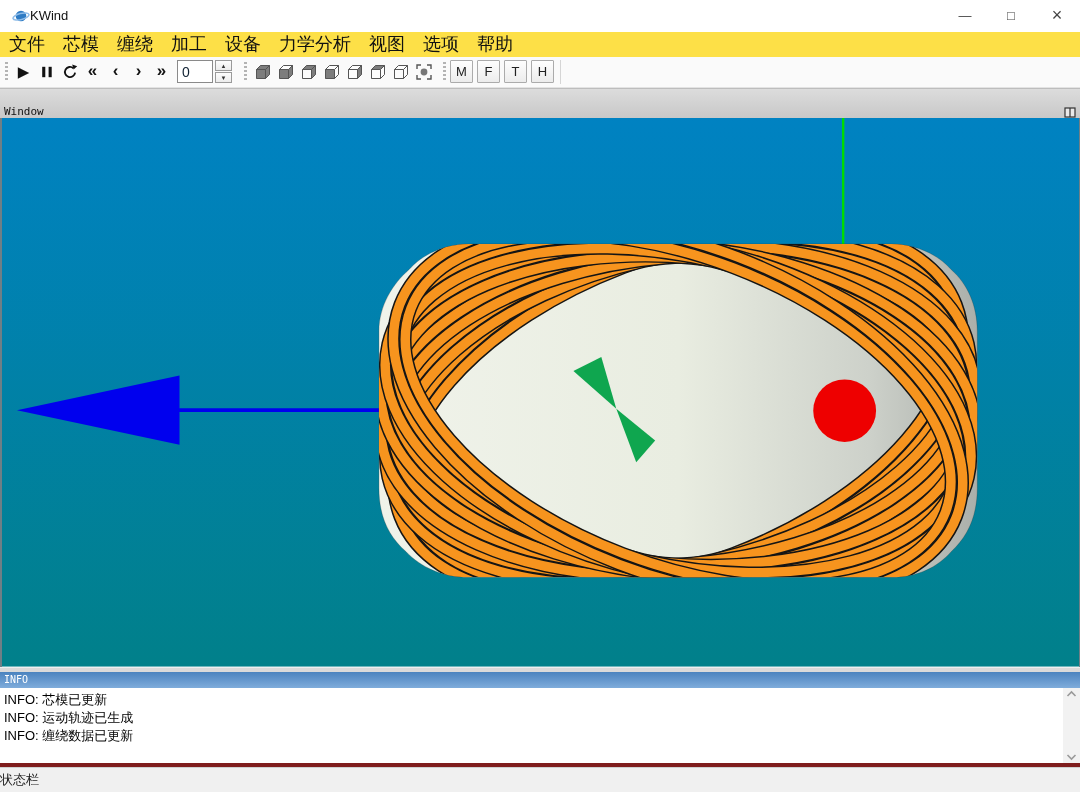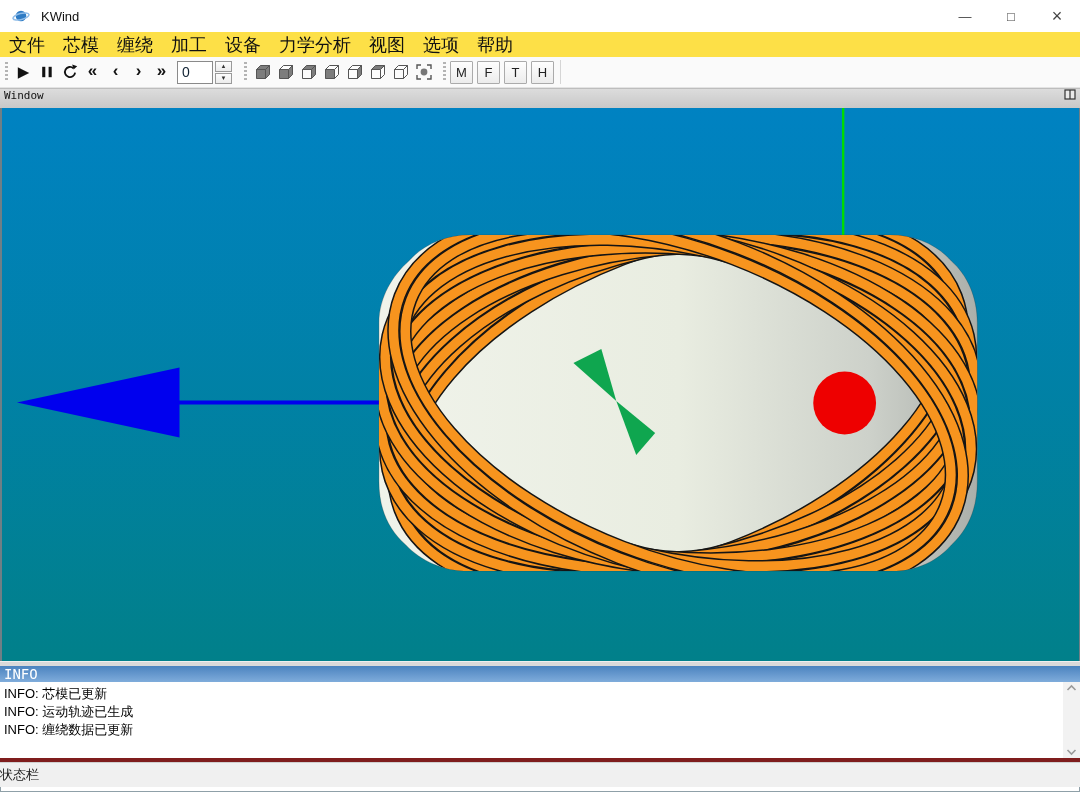--- a/index.html
+++ b/index.html
@@ -1,46 +1,46 @@
 <!DOCTYPE html>
 <html><head>
 <meta charset="utf-8">
 <style>
 *{margin:0;padding:0;box-sizing:border-box}
 html,body{width:1080px;height:792px}
 body{font-family:"Liberation Sans",sans-serif;background:#fff;overflow:hidden}
 .app{width:1080px;height:792px;display:flex;flex-direction:column;background:#fff;box-shadow:inset 0 0 0 1px #8fa0a8}
 .titlebar{height:32px;display:flex;align-items:center;padding-left:12px;background:#fff}
 .app-icon{width:18px;height:18px;display:flex}
-.title{font-size:13px;color:#111;margin-left:11px}
+.title{font-size:13px;color:#111;margin-left:0}
 .wincontrols{margin-left:auto;display:flex;height:100%}
 .wc{width:46px;height:100%;display:flex;align-items:center;justify-content:center;font-size:13px;color:#444;cursor:default}
 .wc-close{font-size:18px}
 .menubar{height:25px;display:flex;align-items:center;background:#fde047;font-size:18px}
 .menu-item{padding:3px 9px;color:#111;white-space:nowrap}
 .toolbar{height:31px;display:flex;align-items:center;background:#fafafa;border-bottom:1px solid #e3e3e3;padding-left:1px}
 .grip{width:6px;height:20px;margin:0 3px 0 2px;background:repeating-linear-gradient(to bottom,#b3b3b3 0 2px,transparent 2px 4px);background-size:3px 100%;background-repeat:no-repeat;background-position:center}
 .tbtn{min-width:23px;height:24px;display:flex;align-items:center;justify-content:center;font-size:15px;color:#111}
 .tbtn svg{display:block}
 .chev{font-size:17px;font-weight:bold;padding-bottom:2px}
 .spinwrap{display:flex;align-items:center;margin-left:4px}
 .spininput{width:36px;height:23px;border:1px solid #8a8a8a;font-size:14px;padding-left:4px;font-family:"Liberation Sans",sans-serif;color:#123;background:#fff}
 .spinbtns{display:flex;flex-direction:column;margin-left:2px}
 .spinbtn{width:17px;height:11px;border:1px solid #9a9a9a;background:linear-gradient(#fdfdfd,#ececec);font-size:6px;color:#333;display:flex;align-items:center;justify-content:center;line-height:1}
 .spinbtn+.spinbtn{margin-top:1px}
 .cubes{display:flex;align-items:center}
 .cubebtn{width:23px;height:24px;display:flex;align-items:center;justify-content:center}
 .modebtn{width:23px;height:23px;border:1px solid #ababab;border-radius:1px;background:linear-gradient(#fefefe,#ececec);display:flex;align-items:center;justify-content:center;font-size:13px;color:#222;margin-right:4px}
 .endsep{width:1px;height:24px;background:#d5d5d5;margin-left:2px}
-.mdibar{height:20px;background:linear-gradient(#dcdcdc,#c8c8c8);border-top:1px solid #bdbdbd;display:flex;align-items:flex-start;font-family:"DejaVu Sans Mono",monospace;font-size:11px;color:#111;padding:0 4px}
+.mdibar{height:31px;background:linear-gradient(#dcdcdc,#c8c8c8);border-top:1px solid #bdbdbd;display:flex;align-items:flex-end;font-family:"DejaVu Sans Mono",monospace;font-size:11px;color:#111;padding:0 4px}
 .mdirestore{margin-left:auto;display:flex}
 .viewport{height:553px;border-left:2px solid #6f7f86;border-right:1px solid #6f7f86;overflow:hidden}
 .viewport svg{display:block;width:100%;height:100%}
 .sep{height:5px;background:#dadada;border-top:1px solid #efefef}
-.infocap{height:16px;background:linear-gradient(#4b83bf,#7facdb);color:#fff;font-family:"DejaVu Sans Mono",monospace;font-size:14px;line-height:16px;padding-left:4px}
+.infocap{height:16px;background:linear-gradient(#4b83bf,#7facdb);color:#fff;font-family:"DejaVu Sans Mono",monospace;font-size:10px;line-height:16px;padding-left:4px}
 .logwrap{height:80px;background:#fff;display:flex;border-bottom:4px solid #7f1d1d}
 .log{flex:1;font-size:13px;color:#000;padding:3px 4px;line-height:18px;overflow:hidden}
 .vscroll{width:17px;background:#f2f2f2;display:flex;flex-direction:column;justify-content:space-between;align-items:center;padding:2px 0}
 .vscroll svg{display:block}
 .statusbar{height:25px;background:#f0f0f0;border-top:1px solid #d0d0d0;font-size:13px;color:#1a1a1a;display:flex;align-items:center;padding-left:0}
 </style>
 </head>
 <body>
 
 <div class="app">

